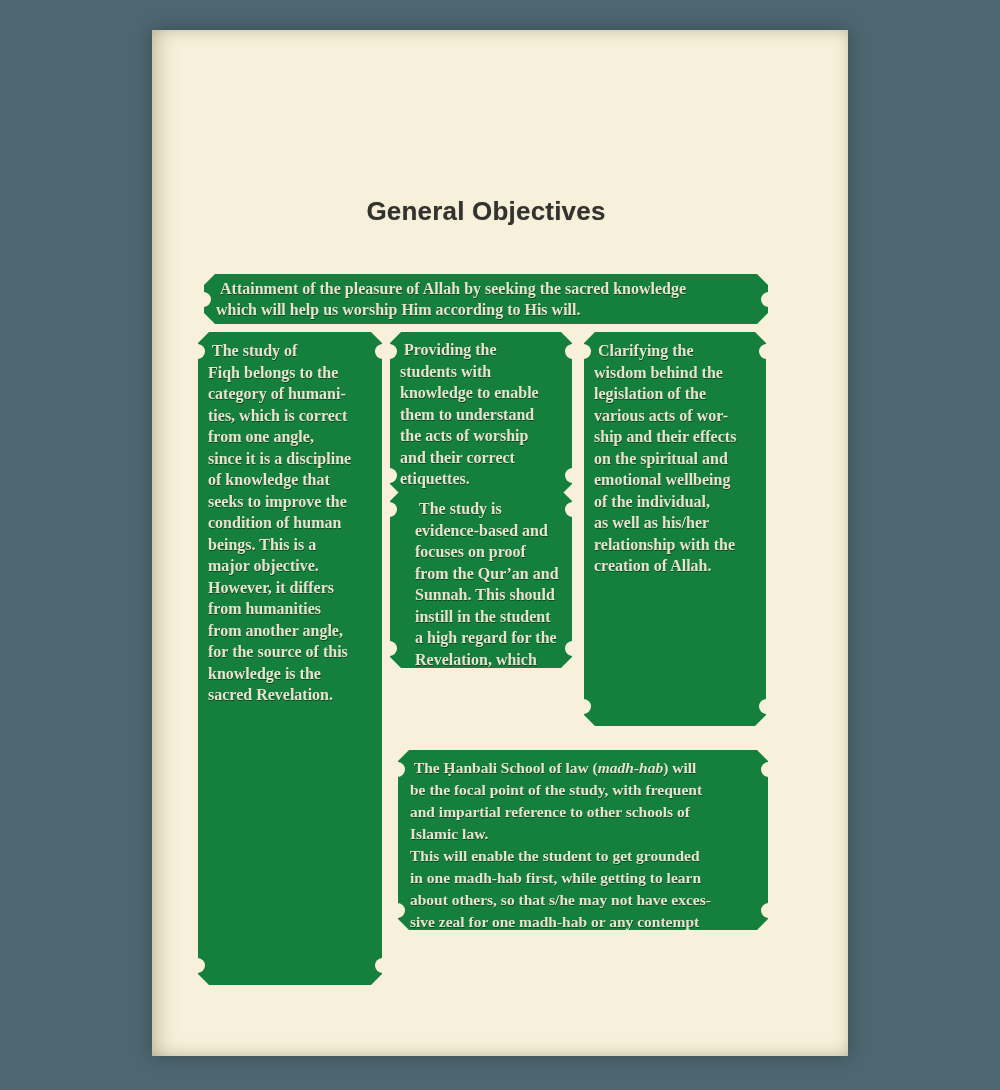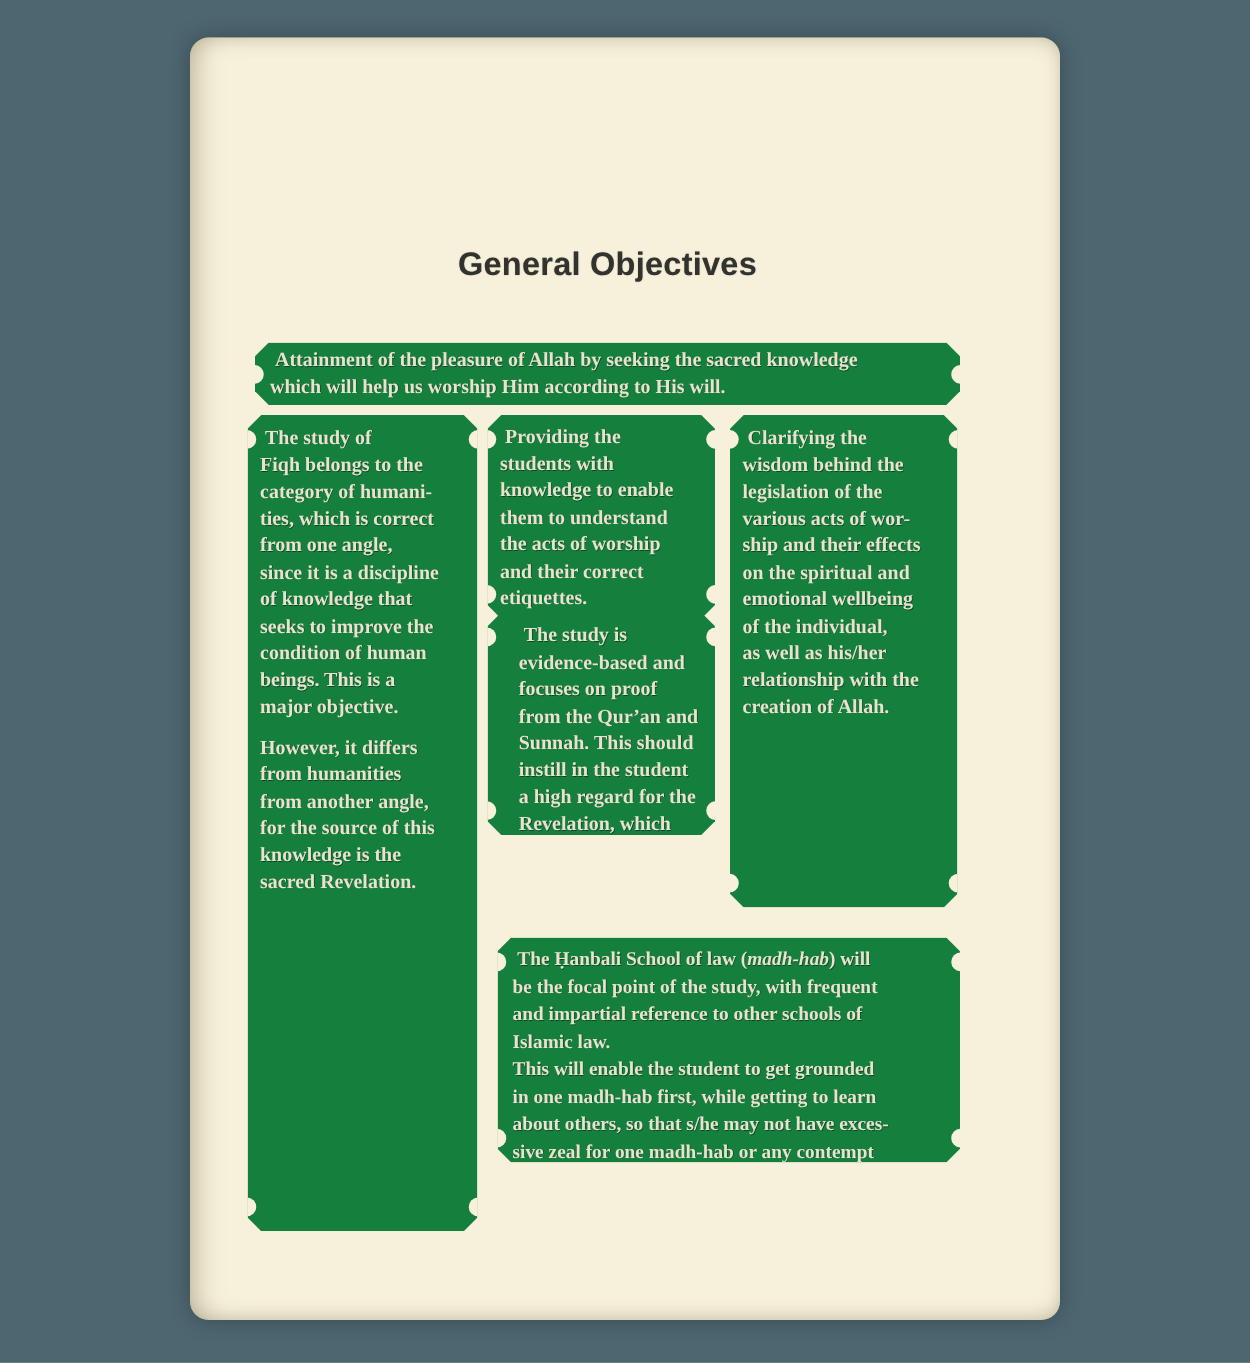--- a/index.html
+++ b/index.html
@@ -16,21 +16,21 @@
     height: 1090px;
     background: #4d6670;
   }
   .page {
     position: absolute;
     left: 152px;
     top: 30px;
     width: 696px;
     height: 1026px;
     background: #f7f1db;
-    border-radius: 15px;
+    border-radius: 0;
     box-shadow:
       inset 14px 0 22px -10px rgba(140,128,96,0.50),
       inset -8px 0 16px -10px rgba(140,128,96,0.35),
       inset 0 -10px 18px -12px rgba(140,128,96,0.40),
       inset 0 10px 18px -12px rgba(140,128,96,0.30),
       0 0 18px rgba(0,0,0,0.25);
   }
   .page-title {
     position: absolute;
     left: 52px;
@@ -85,21 +85,21 @@
     padding: 0 12px;
   }
   .banner .plaque-text { font-size: 16px; line-height: 21px; }
 
   .box-left   { left: 46px;  top: 302px; width: 184px; height: 653px; padding: 8px 8px 0 10px; }
   .box-mid-a  { left: 238px; top: 302px; width: 182px; height: 163px; padding: 7px 6px 0 10px; }
   .box-mid-b  { left: 238px; top: 460px; width: 182px; height: 178px; padding: 8px 6px 0 25px; }
   .box-right  { left: 432px; top: 302px; width: 182px; height: 394px; padding: 8px 22px 0 10px; }
   .box-bottom { left: 246px; top: 720px; width: 370px; height: 180px; padding: 7px 12px 0 12px; }
   .box-bottom .plaque-text { font-size: 15.5px; line-height: 22px; }
-  .para2 { margin-top: 11px; }
+  .para2 { }
 </style>
 </head>
 <body>
 
 <div class="stage">
   <div class="page">
 
     <h1 class="page-title">General Objectives</h1>
 
     <div class="plaque banner">

